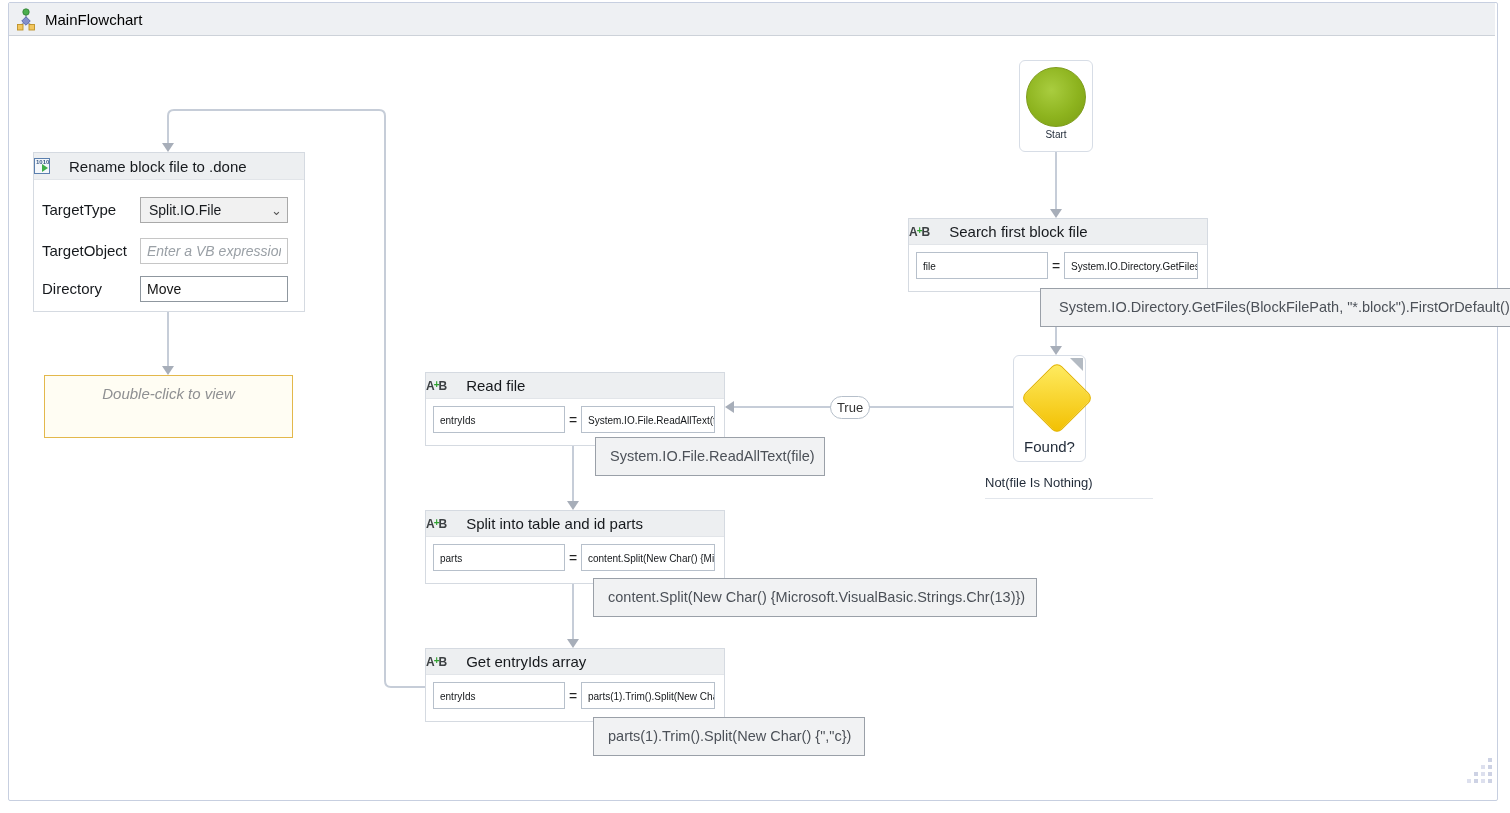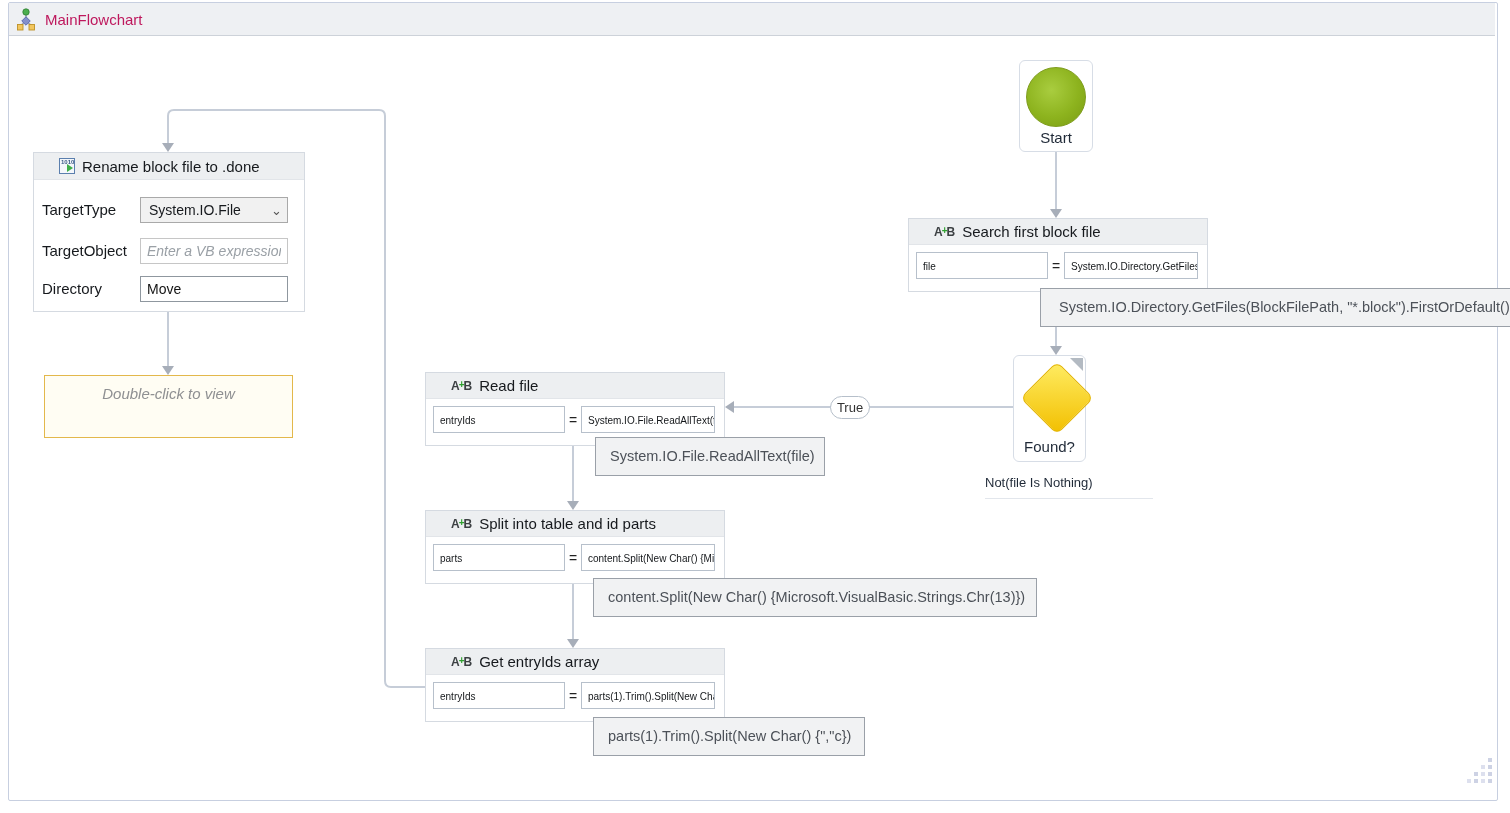--- a/index.html
+++ b/index.html
@@ -5,42 +5,42 @@
   html,body{margin:0;padding:0;}
   body{
     width:1510px;height:813px;position:relative;overflow:hidden;background:#fff;
     font-family:"Liberation Sans",sans-serif;color:#16191d;
     -webkit-font-smoothing:antialiased;
   }
   
   .frame{position:absolute;left:8px;top:2px;width:1488px;height:797px;border:1px solid #c7cfe0;background:#fff;border-radius:2px;z-index:0;}
   .titlebar{position:absolute;left:9px;top:3px;width:1486px;height:32px;background:#eef0f3;border-bottom:1px solid #cdd2d9;display:flex;align-items:center;z-index:2;}
   .titlebar .ticon{margin:0 9px 0 7px;display:block;}
-  .titlebar .ttext{font-size:15px;color:#be185d;}
+  .titlebar .ttext{font-size:15px;color:#000000;}
   
   svg.wires{position:absolute;left:0;top:0;z-index:1;pointer-events:none;}
   svg.wires path{fill:none;stroke:#c6cdd8;stroke-width:2;}
   svg.wires polygon{fill:#a7aeb9;}
   
   .activity{position:absolute;background:#fff;border:1px solid #d5dae1;box-sizing:border-box;z-index:2;}
-  .hdr{height:25px;background:#edeff1;display:flex;align-items:center;padding:0 25px;gap:7px;font-size:15px;color:#16191d;border-bottom:1px solid #e2e5e9;white-space:nowrap;overflow:hidden;}
+  .hdr{height:25px;background:#edeff1;display:flex;align-items:center;padding:0 0;gap:19px;font-size:15px;color:#16191d;border-bottom:1px solid #e2e5e9;white-space:nowrap;overflow:hidden;}
   .ab{font-size:12px;font-weight:700;color:#3c4043;flex:0 0 auto;}
   .ab .plus{color:#2ea12e;font-size:10px;vertical-align:2px;margin:0 -1px;}
   .assign-row{position:absolute;top:33px;left:7px;right:9px;display:flex;align-items:center;}
   .tb{border:1px solid #b7c0cb;background:#fff;height:27px;line-height:27px;padding:0 6px;font-size:10px;color:#14171a;white-space:nowrap;overflow:hidden;box-sizing:border-box;}
   .tb.var{width:132px;flex:0 0 auto;}
   .eq{width:16px;text-align:center;font-size:14px;color:#222;flex:0 0 auto;}
   .tb.expr{flex:1 1 auto;min-width:0;}
   
   .tip{position:absolute;background:#f1f2f3;border:1px solid #9aa0a8;z-index:3;font-size:14.5px;color:#4c5158;text-align:center;line-height:36px;height:39px;box-sizing:border-box;white-space:nowrap;overflow:hidden;padding:0 14px;}
   .tip.left{text-align:left;padding-left:18px;}
   
   .startnode{position:absolute;left:1019px;top:60px;width:74px;height:92px;background:#fff;border:1px solid #d7dde6;border-radius:6px;z-index:2;box-sizing:border-box;text-align:center;}
   .startnode .ball{width:60px;height:60px;border-radius:50%;margin:6px auto 2px;background:radial-gradient(circle at 42% 38%,#a9cd3f 0%,#8db31e 55%,#799b12 100%);border:1px solid #7e9c1c;box-sizing:border-box;}
-  .startnode .lbl{font-size:15px;color:#1f2937;}
+  .startnode .lbl{font-size:10px;color:#1f2937;}
   
   .decision{position:absolute;left:1013px;top:355px;width:73px;height:107px;background:#fff;border:1px solid #d7dde6;border-radius:6px;z-index:2;box-sizing:border-box;}
   .decision .diamond{position:absolute;left:17px;top:16px;width:52px;height:52px;transform:rotate(45deg);border-radius:7px;background:linear-gradient(135deg,#ffec62,#f2bf00);border:1px solid #e3b400;box-sizing:border-box;}
   .decision .dlbl{position:absolute;left:0;right:0;bottom:6px;text-align:center;font-size:15px;color:#1f2937;}
   .decision .corner{position:absolute;top:2px;right:2px;width:0;height:0;border-top:13px solid #b3bac2;border-left:13px solid transparent;}
   .cond{position:absolute;left:985px;top:475px;width:166px;text-align:left;font-size:13px;color:#1f2937;z-index:2;}
   .cond-line{position:absolute;left:985px;top:498px;width:168px;height:1px;background:#e2e6ec;z-index:2;}
   .pill{position:absolute;left:830px;top:396px;width:40px;height:23px;border:1px solid #b6bfca;border-radius:12px;background:#fff;z-index:2;font-size:13px;color:#333;text-align:center;line-height:21px;box-sizing:border-box;}
   
   .invoke{left:33px;top:152px;width:272px;height:160px;}
@@ -180,21 +180,21 @@
   <div class="hdr" style="height:26px;">
     <span class="im-icon">
       <span class="digits">1010</span>
       <span class="play"></span>
     </span>
     <span>Rename block file to .done</span>
   </div>
   <div class="row" style="top:43px;">
     <span class="flabel">TargetType</span>
     <div class="dd">
-      <span>System.IO.File</span>
+      <span>Split.IO.File</span>
       <span class="chev">⌄</span>
     </div>
   </div>
   <div class="row" style="top:84px;justify-content:flex-end;">
     <span class="flabel">TargetObject</span>
     <input class="inp" type="text" placeholder="Enter a VB expression" style="">
   </div>
   <div class="row" style="top:122px;">
     <span class="flabel">Directory</span>
     <input class="inp strong" type="text" value="Move" style="">

